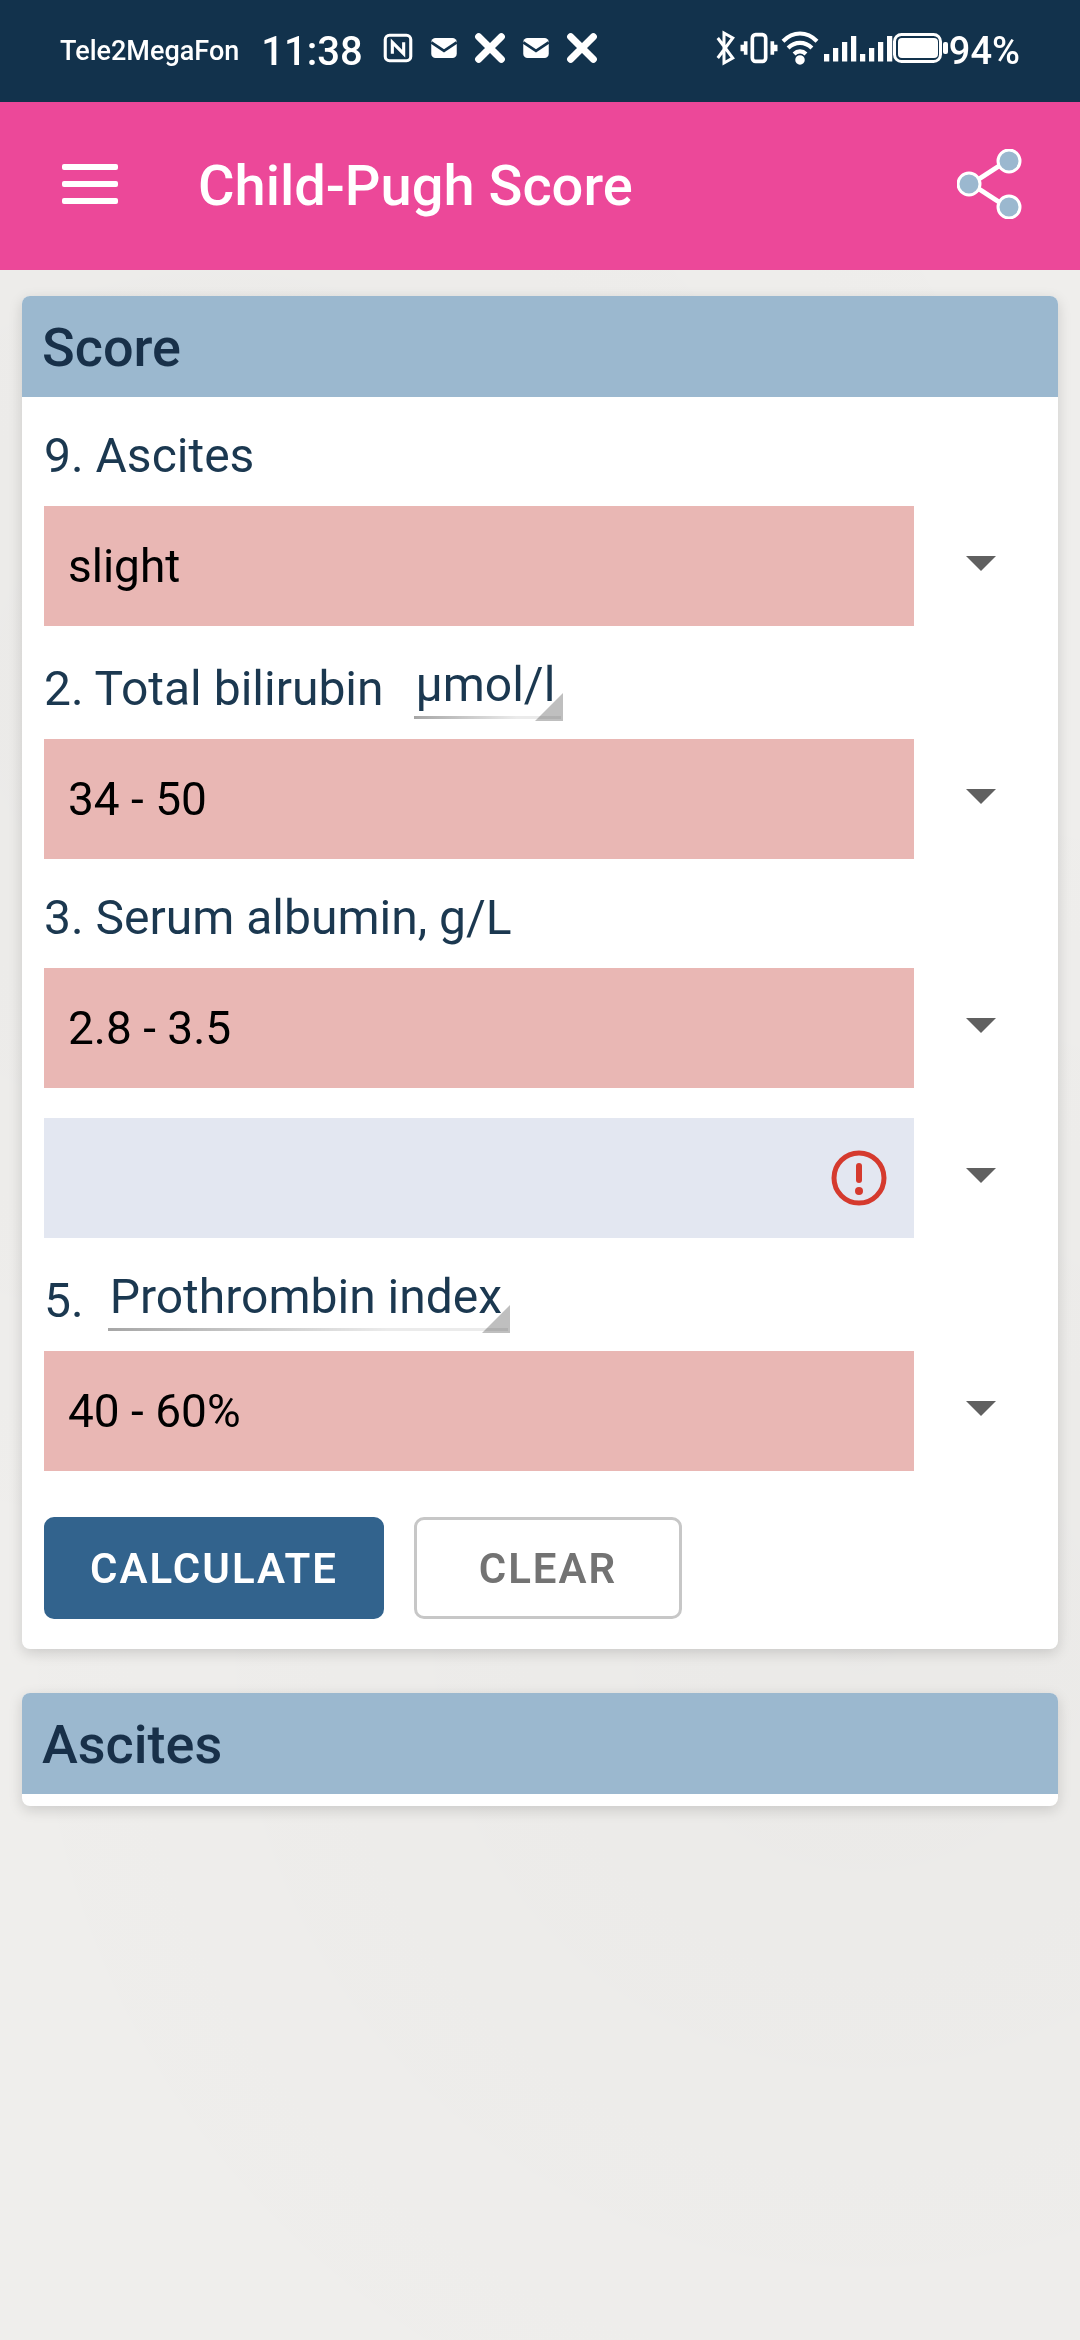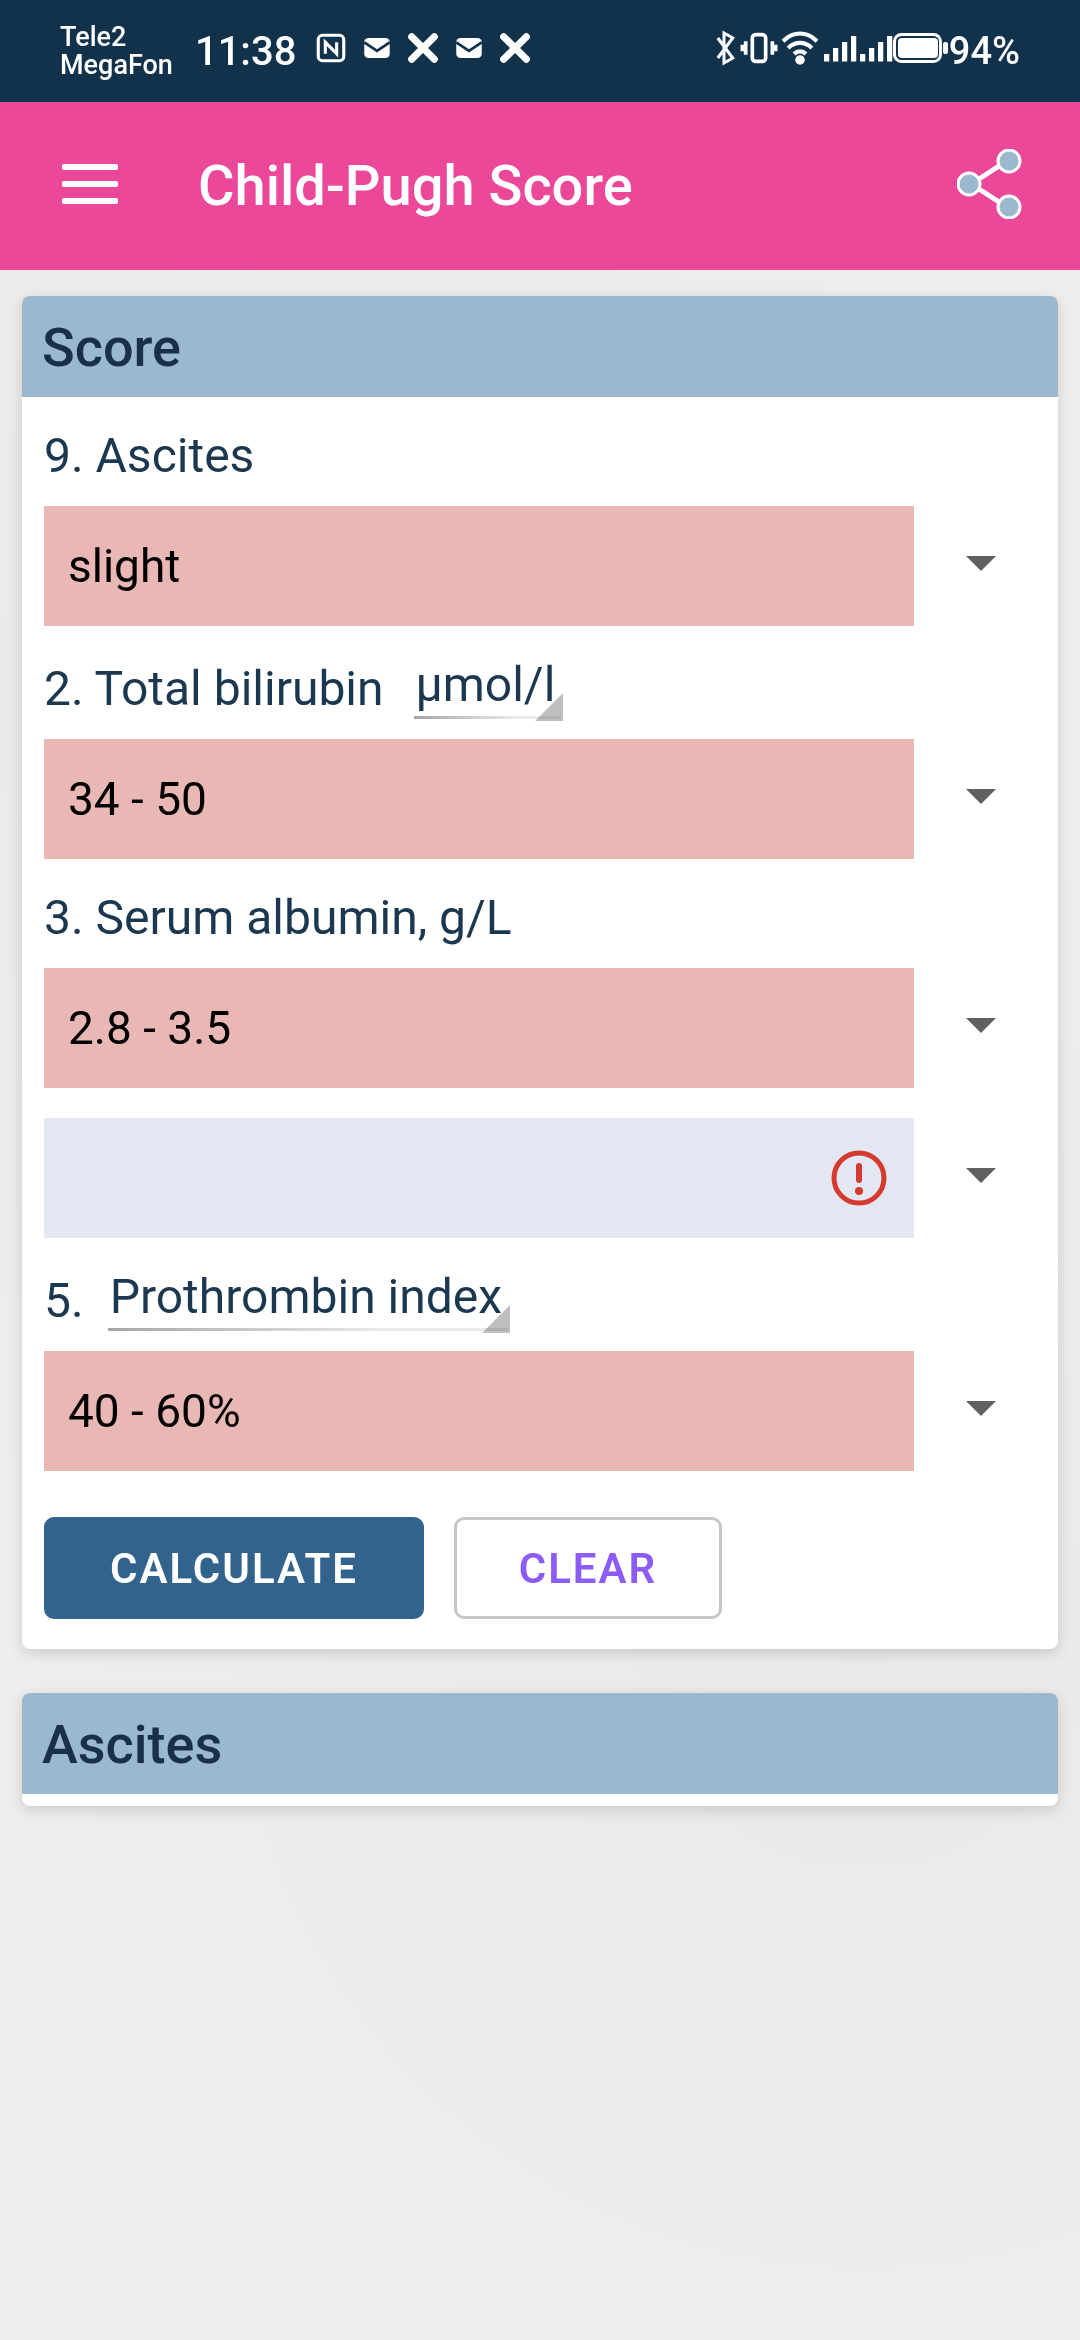--- a/index.html
+++ b/index.html
@@ -27,21 +27,21 @@
     padding: 0 60px 0 60px;
     font-size: 30px;
   }
   .status-left {
     display: flex;
     align-items: center;
     gap: 18px;
   }
   .status-carriers {
     display: flex;
-    flex-direction: column;
+    flex-direction: row;
     line-height: 1.05;
     font-size: 27px;
     font-weight: 500;
     margin-right: 4px;
   }
   .status-time {
     font-size: 40px;
     font-weight: 500;
   }
   .status-notif-icons {
@@ -194,26 +194,26 @@
     font-weight: 600;
     letter-spacing: 2px;
     display: flex;
     align-items: center;
     justify-content: center;
     padding: 0 44px;
   }
   .btn-primary {
     background: #32638d;
     color: #fff;
-    width: 380px;
+    width: 340px;
     text-align: right;
   }
   .btn-outline {
     background: #fff;
-    color: #8b5cf6;
+    color: #737373;
     border: 3px solid #c7c7c7;
     width: 268px;
   }
 
   
   body {
     background:
       radial-gradient(circle at 20% 30%, rgba(0,0,0,0.02) 0%, transparent 50%),
       radial-gradient(circle at 80% 70%, rgba(0,0,0,0.02) 0%, transparent 50%),
       #efeeec;

